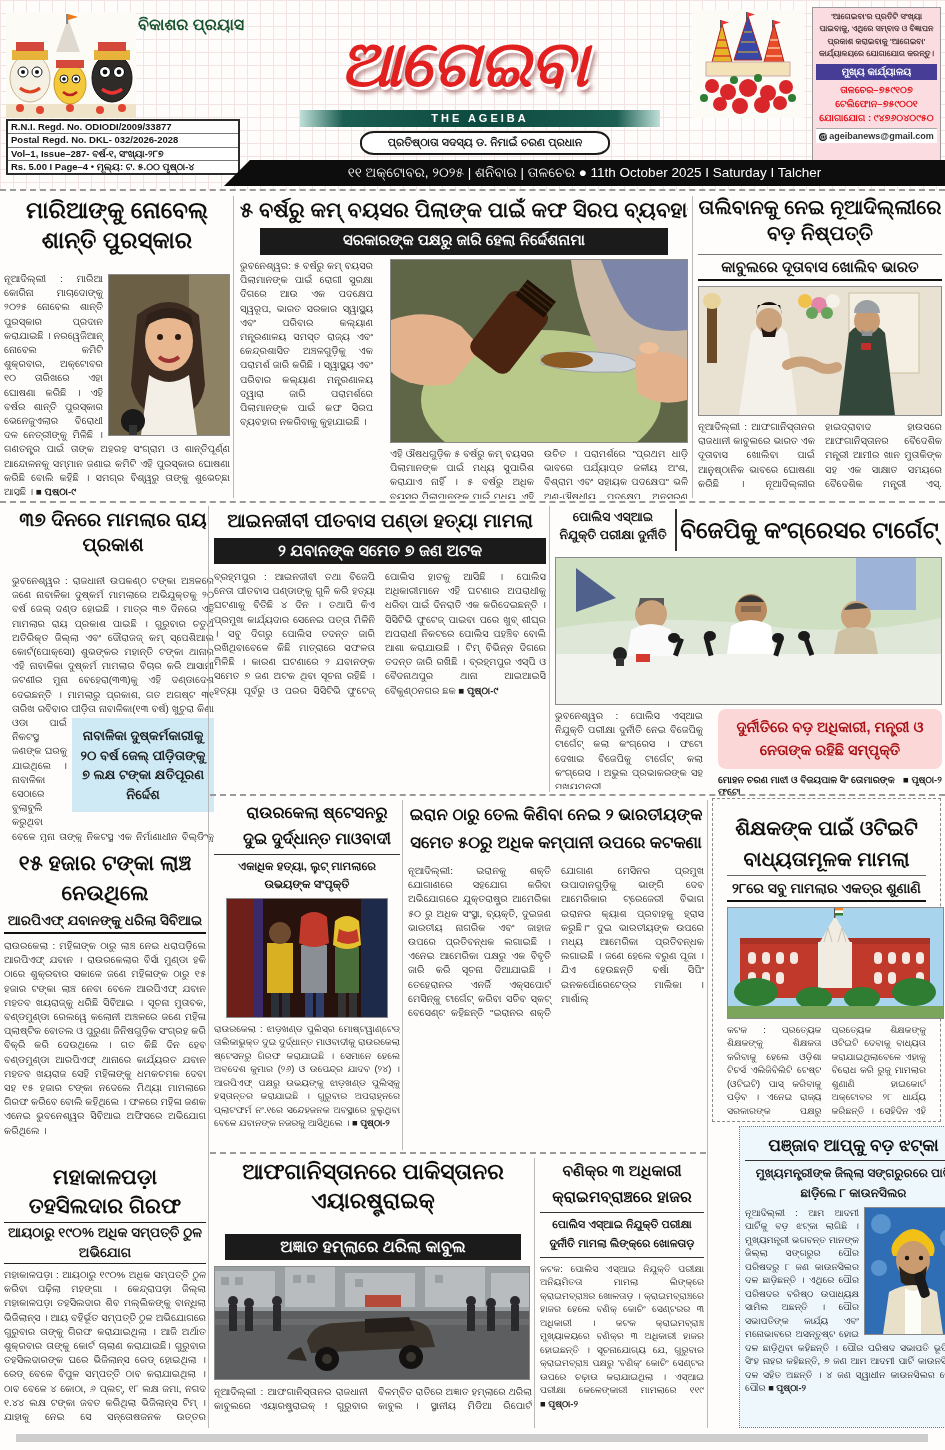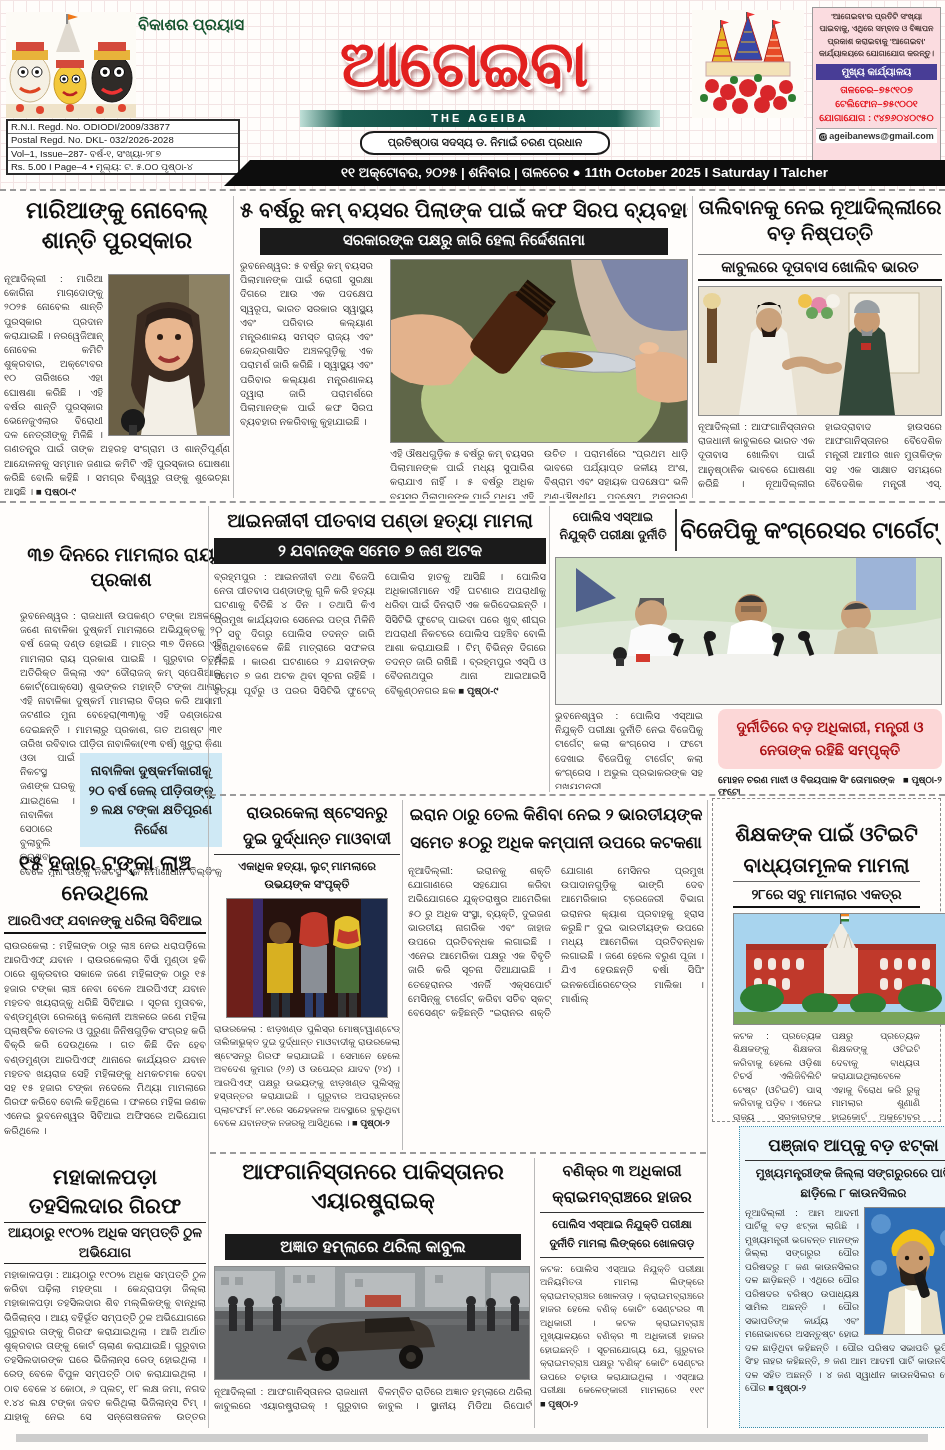--- a/index.html
+++ b/index.html
@@ -4,44 +4,44 @@
 <style>
   html,body{margin:0;padding:0;background:#e9e9e9;}
   .page{position:relative;width:945px;height:1450px;background:#fffdfb;margin:0 auto;
         font-family:"Liberation Sans","DejaVu Sans",sans-serif;color:#161616;overflow:hidden;}
   .abs{position:absolute;}
   
   .mast-bg{left:0;top:0;width:945px;height:190px;
     background-image:linear-gradient(#f3e4e4 1px,transparent 1px),linear-gradient(90deg,#f3e4e4 1px,transparent 1px);
     background-size:13px 13px;}
   .tagline{left:138px;top:16px;font-size:16px;font-weight:bold;color:#14532d;}
-  .logo{left:228px;top:18px;width:470px;height:96px;font-size:64px;font-weight:800;
+  .logo{left:228px;top:18px;width:470px;height:96px;font-size:64px;font-weight:800;font-style:italic;
         color:#e2201f;text-align:center;line-height:92px;letter-spacing:-2px;white-space:nowrap;overflow:hidden;
         text-shadow:2px 3px 0 #fff,4px 6px 4px rgba(100,0,0,.45);}
   .tealband{left:300px;top:110px;width:360px;height:17px;color:#fff;font-size:11px;font-weight:bold;
         letter-spacing:3px;text-align:center;line-height:17px;
         background:linear-gradient(90deg,#bfe0d8,#1c5e52 12%,#0d4a40 50%,#1c5e52 88%,#bfe0d8);}
   .founder{left:360px;top:131px;width:246px;height:20px;border:2px solid #1b1b1b;border-radius:14px/11px;
         background:#fff;font-size:11px;font-weight:bold;text-align:center;line-height:19px;overflow:hidden;}
   .leftbox{left:6px;top:119px;width:230px;height:52px;border:2px solid #2c2c2c;background:#fff;
         display:flex;flex-direction:column;}
-  .leftbox div{flex:1;font-size:9.5px;font-weight:normal;line-height:12px;padding:0 3px;border-bottom:1px solid #777;
+  .leftbox div{flex:1;font-size:9.5px;font-weight:bold;line-height:12px;padding:0 3px;border-bottom:1px solid #777;
         white-space:nowrap;overflow:hidden;display:flex;align-items:center;}
   .leftbox div:last-child{border-bottom:none;}
   .rightbox{left:812px;top:7px;width:129px;height:158px;border:1px solid #999;background:#fbdce0;
         padding:3px 3px 0 3px;box-sizing:border-box;text-align:center;}
   .notice{font-size:8px;font-weight:bold;color:#42322f;line-height:1.55;}
   .officeband{background:#483d96;color:#fff;font-size:10px;font-weight:bold;padding:2px 0;margin:3px 0;}
   .phones{color:#e3121a;font-size:9.5px;font-weight:bold;line-height:1.5;}
   .emailrow{background:#fff;border-top:1px solid #aaa;margin-top:3px;font-size:9px;font-weight:bold;color:#333;
         padding:2px 0;white-space:nowrap;overflow:hidden;}
   .dot{display:inline-block;width:8px;height:8px;border-radius:50%;background:#111;color:#fff;font-size:7px;
         line-height:8px;vertical-align:middle;margin-right:2px;}
   .datebar{left:224px;top:160px;width:721px;height:26px;background:#0d0d0d;color:#fff;font-size:13.5px;
-        font-weight:bold;text-align:center;line-height:26px;clip-path:polygon(26px 0,100% 0,100% 100%,0 100%);
+        font-weight:normal;text-align:center;line-height:26px;clip-path:polygon(26px 0,100% 0,100% 100%,0 100%);
         white-space:nowrap;overflow:hidden;}
   
   .vline{width:1px;background:#b9b9b9;}
   .hdash{height:0;border-top:2px dashed #9a9a9a;}
   
   .hl{font-weight:800;color:#0f0f0f;text-align:center;line-height:1.3;overflow:hidden;}
   .band{background:#1b1b1b;color:#fff;font-weight:bold;text-align:center;overflow:hidden;}
   .sub{font-weight:800;text-align:center;color:#141414;overflow:hidden;}
   .body{font-size:9.8px;line-height:1.45;text-align:justify;color:#1c1c1c;overflow:hidden;}
   .c2{column-count:2;column-gap:10px;}
@@ -250,21 +250,21 @@
         <path d="M162 42 q6 6 12 0 l-1 7 h-10 Z" fill="#8d9094"></path>
         <rect x="162" y="56" width="10" height="7" fill="#c03028"></rect>
         <path d="M88 78 q16 -8 32 2 q8 4 18 0" stroke="#caa27c" stroke-width="10" fill="none" stroke-linecap="round"></path>
       </svg>
     </div>
     <div class="body c2" style="height:78px;margin-top:4px;"><span>ନୂଆଦିଲ୍ଲୀ : ଆଫଗାନିସ୍ତାନର ରାଜଧାନୀ କାବୁଲରେ ଭାରତ ଏକ ଦୂତାବାସ ଖୋଲିବା ପାଇଁ ଆନୁଷ୍ଠାନିକ ଭାବରେ ଘୋଷଣା କରିଛି । ନୂଆଦିଲ୍ଲୀର ହାଇଦ୍ରାବାଦ ହାଉସରେ ଆଫଗାନିସ୍ତାନର ବୈଦେଶିକ ମନ୍ତ୍ରୀ ଆମୀର ଖାନ ମୁତାକିଙ୍କ ସହ ଏକ ସାକ୍ଷାତ ସମୟରେ ବୈଦେଶିକ ମନ୍ତ୍ରୀ ଏସ୍. ଜୟଶଙ୍କର ଏହି ଘୋଷଣା କରିଛନ୍ତି । ଜୟଶଙ୍କର</span> </div>
   </div>
 
   <div class="abs hdash" style="left:0;top:501px;width:945px;"></div>
 
-  <div class="abs" style="left:20px;top:508px;width:202px;height:336px;margin-top:35px;">
+  <div class="abs" style="left:12px;top:508px;width:202px;height:336px;">
     <div class="hl" style="font-size:19px;height:62px;">୩୭ ଦିନରେ ମାମଲାର ରାୟ ପ୍ରକାଶ</div>
     <div class="body" style="height:268px;margin-top:4px;">
       <span>ଭୁବନେଶ୍ୱର : ରାଜଧାନୀ ଉପକଣ୍ଠ ଟଙ୍କା ଅଞ୍ଚଳରେ ଜଣେ ନାବାଳିକା ଦୁଷ୍କର୍ମ ମାମଲାରେ ଅଭିଯୁକ୍ତକୁ ୨୦ ବର୍ଷ ଜେଲ୍ ଦଣ୍ଡ ହୋଇଛି । ମାତ୍ର ୩୭ ଦିନରେ ଏହି ମାମଲାର ରାୟ ପ୍ରକାଶ ପାଇଛି । ଗୁରୁବାର ଚତୁର୍ଥ ଅତିରିକ୍ତ ଜିଲ୍ଲା ଏବଂ ଦୌରାଜଜ୍ କମ୍ ସ୍ପେଶିଆଲ କୋର୍ଟ(ପୋକ୍ସୋ) ଶୁଭଙ୍କର ମହାନ୍ତି ଟଙ୍କା ଥାନାର ଏହି ନାବାଳିକା ଦୁଷ୍କର୍ମ ମାମଲାର ବିଚାର କରି ଆସାମୀ ଜଟଣୀର ମୁନା ବେହେରା(୩୩)କୁ ଏହି ଦଣ୍ଡାଦେଶ ଦେଇଛନ୍ତି । ମାମଲାରୁ ପ୍ରକାଶ, ଗତ ଅଗଷ୍ଟ ୩୧ ତାରିଖ ରବିବାର</span>
       <span class="hbox">ନାବାଳିକା ଦୁଷ୍କର୍ମକାରୀକୁ ୨୦ ବର୍ଷ ଜେଲ୍ ପୀଡ଼ିତାଙ୍କୁ ୭ ଲକ୍ଷ ଟଙ୍କା କ୍ଷତିପୂରଣ ନିର୍ଦ୍ଦେଶ</span>
       <span>ପୀଡ଼ିତା ନାବାଳିକା(୧୩ ବର୍ଷ) ଖୁଚୁରା କିଣା ଓଡା ପାଇଁ ନିକଟସ୍ଥ ଜଣଙ୍କ ଘରକୁ ଯାଇଥିଲେ । ନାବାଳିକା ସେଠାରେ ବୁଲାବୁଲି କରୁଥିବା ବେଳେ ମୁନା ତାଙ୍କୁ ନିକଟସ୍ଥ ଏକ ନିର୍ମାଣାଧୀନ ବିଲ୍ଡିଂକୁ ନେଇ ଜୋର ଜବରଦସ୍ତ ଦୁଷ୍କର୍ମ କରିଥିଲା । କାହାରିକୁ କହିଲେ ବାପା-ମା'ଙ୍କୁ ଜୀବନରୁ ମାରିଦେବାକୁ ଧମକ ଦେଇଥିଲା । ଦୀର୍ଘ ସମୟ ପର୍ଯ୍ୟନ୍ତ ନାବାଳିକା ଘରକୁ ନ ଫେରିବାରୁ ତାଙ୍କ ମା' ଖୋଜାଖୋଜି କରିଥିଲେ । ବହୁ ସମୟ ପରେ</span>
       
     </div>
   </div>
 
   <div class="abs" style="left:4px;top:848px;width:202px;height:312px;">
@@ -389,21 +389,21 @@
   <div class="abs" style="left:408px;top:800px;width:296px;height:350px;">
     <div class="hl" style="font-size:16.5px;height:58px;line-height:1.7;">ଇରାନ ଠାରୁ ତେଲ କିଣିବା ନେଇ ୨ ଭାରତୀୟଙ୍କ ସମେତ ୫୦ରୁ ଅଧିକ କମ୍ପାନୀ ଉପରେ କଟକଣା ଲଗାଇଲା ଆମେରିକା</div>
     <div class="body c2" style="height:282px;margin-top:6px;">
       <span>ନୂଆଦିଲ୍ଲୀ: ଇରାନକୁ ଶକ୍ତି ଯୋଗାଣରେ ସହଯୋଗ କରିବା ଅଭିଯୋଗରେ ଯୁକ୍ତରାଷ୍ଟ୍ର ଆମେରିକା ୫୦ ରୁ ଅଧିକ ସଂସ୍ଥା, ବ୍ୟକ୍ତି, ଦୁଇଜଣ ଭାରତୀୟ ନାଗରିକ ଏବଂ ଜାହାଜ ଉପରେ ପ୍ରତିବନ୍ଧକ ଲଗାଇଛି । ଏନେଇ ଆମେରିକା ପକ୍ଷରୁ ଏକ ବିବୃତି ଜାରି କରି ସୂଚନା ଦିଆଯାଇଛି । ତେହେରାନର ଏନର୍ଜି ଏକ୍ସପୋର୍ଟ ମେସିନ୍‌କୁ ଟାର୍ଗେଟ୍ କରିବା</span>
       <span>ସଚିବ ସ୍କଟ୍ ବେସେଣ୍ଟ କହିଛନ୍ତି "ଇରାନର ଶକ୍ତି ଯୋଗାଣ ମେସିନର ପ୍ରମୁଖ ଉପାଦାନଗୁଡ଼ିକୁ ଭାଙ୍ଗି ଦେବ ଆମେରିକାର ଟ୍ରେଜେରୀ ବିଭାଗ ଇରାନର କ୍ୟାଶ ପ୍ରବାହକୁ ହ୍ରାସ କରୁଛି।" ଦୁଇ ଭାରତୀୟଙ୍କ ଉପରେ ମଧ୍ୟ ଆମେରିକା ପ୍ରତିବନ୍ଧକ ଲଗାଇଛି । ଜଣେ ହେଲେ ବରୁଣ ପୂଜା । ଯିଏ ହେଉଛନ୍ତି ବର୍ଷା ସିପିଂ ଇନକର୍ପୋରେଟେଡ୍‌ର ମାଲିକା । ମାର୍ଶାଲ୍</span>
     </div>
   </div>
 
   <div class="abs vline" style="left:707px;top:800px;height:628px;"></div>
 
-  <div class="abs" style="left:712px;top:798px;width:229px;height:324px;border:1.5px dashed #888;padding:20px;box-sizing:border-box;">
+  <div class="abs" style="left:712px;top:798px;width:229px;height:324px;border:1.5px dashed #888;padding:14px;box-sizing:border-box;">
     <div class="hl" style="font-size:20px;height:62px;line-height:1.55;">ଶିକ୍ଷକଙ୍କ ପାଇଁ ଓଟିଇଟି ବାଧ୍ୟତାମୂଳକ ମାମଲା</div>
     <div class="sub" style="font-size:14px;height:24px;line-height:24px;border-bottom:2px solid #111;border-top:1px solid #666;">୨୮ରେ ସବୁ ମାମଲାର ଏକତ୍ର ଶୁଣାଣି</div>
     <div class="photo" style="width:215px;height:110px;margin-top:5px;">
       <svg width="215" height="110" viewBox="0 0 215 110">
         <rect width="215" height="110" fill="#a8d4ee"></rect>
         <rect x="12" y="34" width="190" height="56" fill="#c0392b"></rect>
         <rect x="12" y="30" width="190" height="6" fill="#a93226"></rect>
         <g fill="#f3e9e2">
             <rect x="20" y="44" width="8" height="12" rx="4"></rect>
             <rect x="34" y="44" width="8" height="12" rx="4"></rect>

